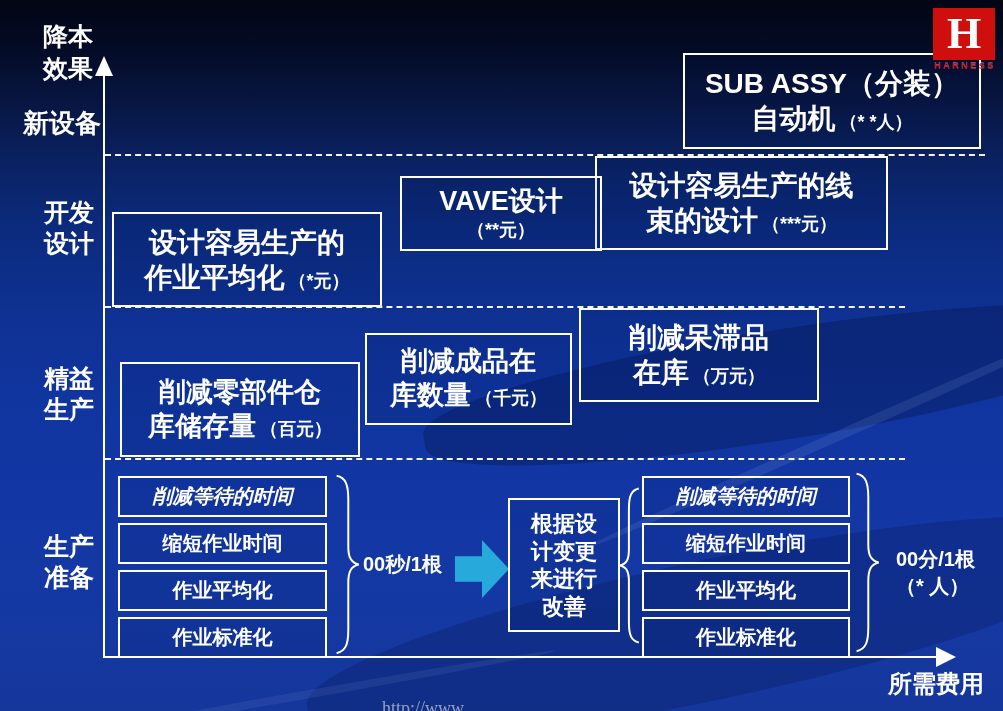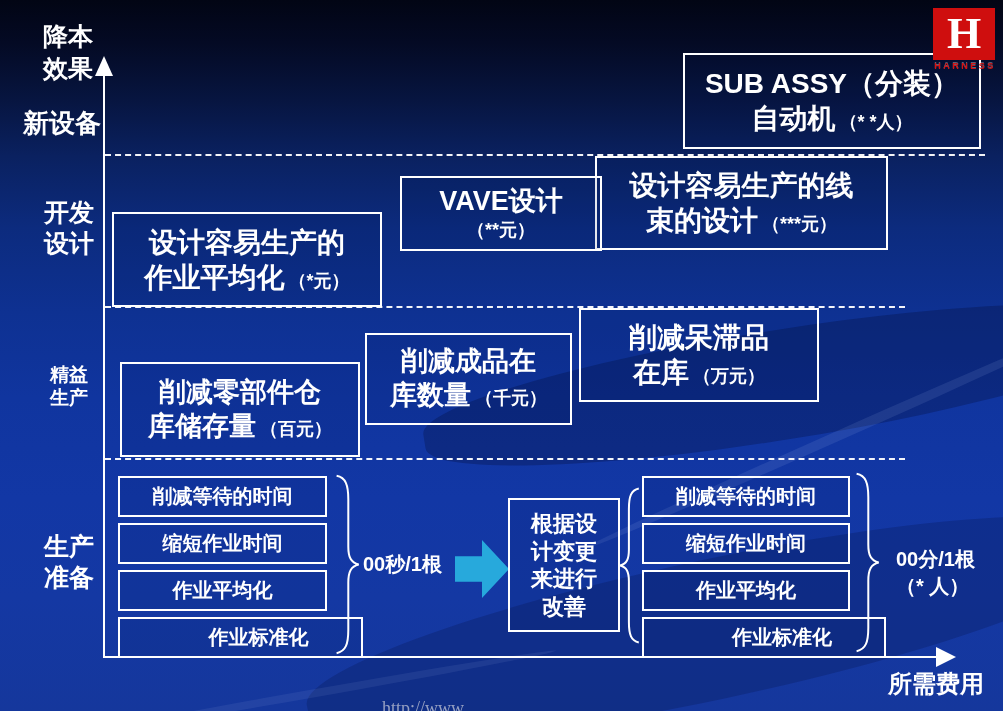--- a/index.html
+++ b/index.html
@@ -21,21 +21,21 @@
   .txt { position:absolute; color:#fff; font-weight:bold; }
   .pre { white-space:pre-line; }
 
   #title { left:346px; top:25px; font-size:24px; letter-spacing:1px; text-shadow:1px 1px 2px rgba(0,0,0,0.6); }
   #y-label { left:30px; top:20px; width:76px; font-size:25px; text-align:center; line-height:1.28; }
   #x-label { left:888px; top:668px; font-size:24px; }
 
   .cat { text-align:center; line-height:1.22; }
   #cat-0 { left:20px; top:108px; width:84px; font-size:26px; }
   #cat-1 { left:38px; top:197px; width:62px; font-size:25px; }
-  #cat-2 { left:38px; top:363px; width:62px; font-size:19px; }
+  #cat-2 { left:38px; top:363px; width:62px; font-size:25px; }
   #cat-3 { left:38px; top:531px; width:62px; font-size:25px; }
 
   .axis { position:absolute; background:#fff; }
   #y-axis { left:103px; top:74px; width:2px; height:584px; }
   #y-arrow { position:absolute; left:95px; top:56px; width:0; height:0;
     border-left:9px solid transparent; border-right:9px solid transparent; border-bottom:20px solid #fff; }
   #x-axis { left:103px; top:656px; width:834px; height:2px; }
   #x-arrow { position:absolute; left:936px; top:647px; width:0; height:0;
     border-top:10px solid transparent; border-bottom:10px solid transparent; border-left:20px solid #fff; }
 
@@ -57,21 +57,21 @@
   #box-study     { left:112px; top:212px; width:266px; height:91px;text-align:center; }
   #box-dead      { left:579px; top:308px; width:236px; height:90px; }
   #box-finished  { left:365px; top:333px; width:203px; height:88px; }
   #box-parts     { left:120px; top:362px; width:236px; height:91px; }
   #box-improve   { left:508px; top:498px; width:108px; height:130px; font-size:22px; }
 
   .task { position:absolute; border:2px solid #fff; color:#fff; font-weight:bold;
     font-size:20px; display:flex; align-items:center; justify-content:center; background:rgba(4,18,80,0.10); }
   .task-l { left:118px; width:205px; height:37px; }
   .task-r { left:642px; width:204px; height:37px; }
-  .row-0 { top:476px; } .row-1 { top:523px; } .row-2 { top:570px; } .row-3 { top:617px;padding-left:36px; }
+  .row-0 { top:476px;font-style:italic; } .row-1 { top:523px; } .row-2 { top:570px; } .row-3 { top:617px; }
 
   .brace { position:absolute; }
   #brace-left  { left:334px; top:474px; width:26px; height:181px; }
   #brace-mid   { left:619px; top:487px; width:22px; height:157px; }
   #brace-right { left:854px; top:472px; width:26px; height:181px; }
   .brace svg { width:100%; height:100%; }
 
   #label-sec { left:363px; top:551px; font-size:20px; }
   #label-min { left:884px; top:546px; font-size:20px; line-height:1.35;margin-left:12px; }
 

